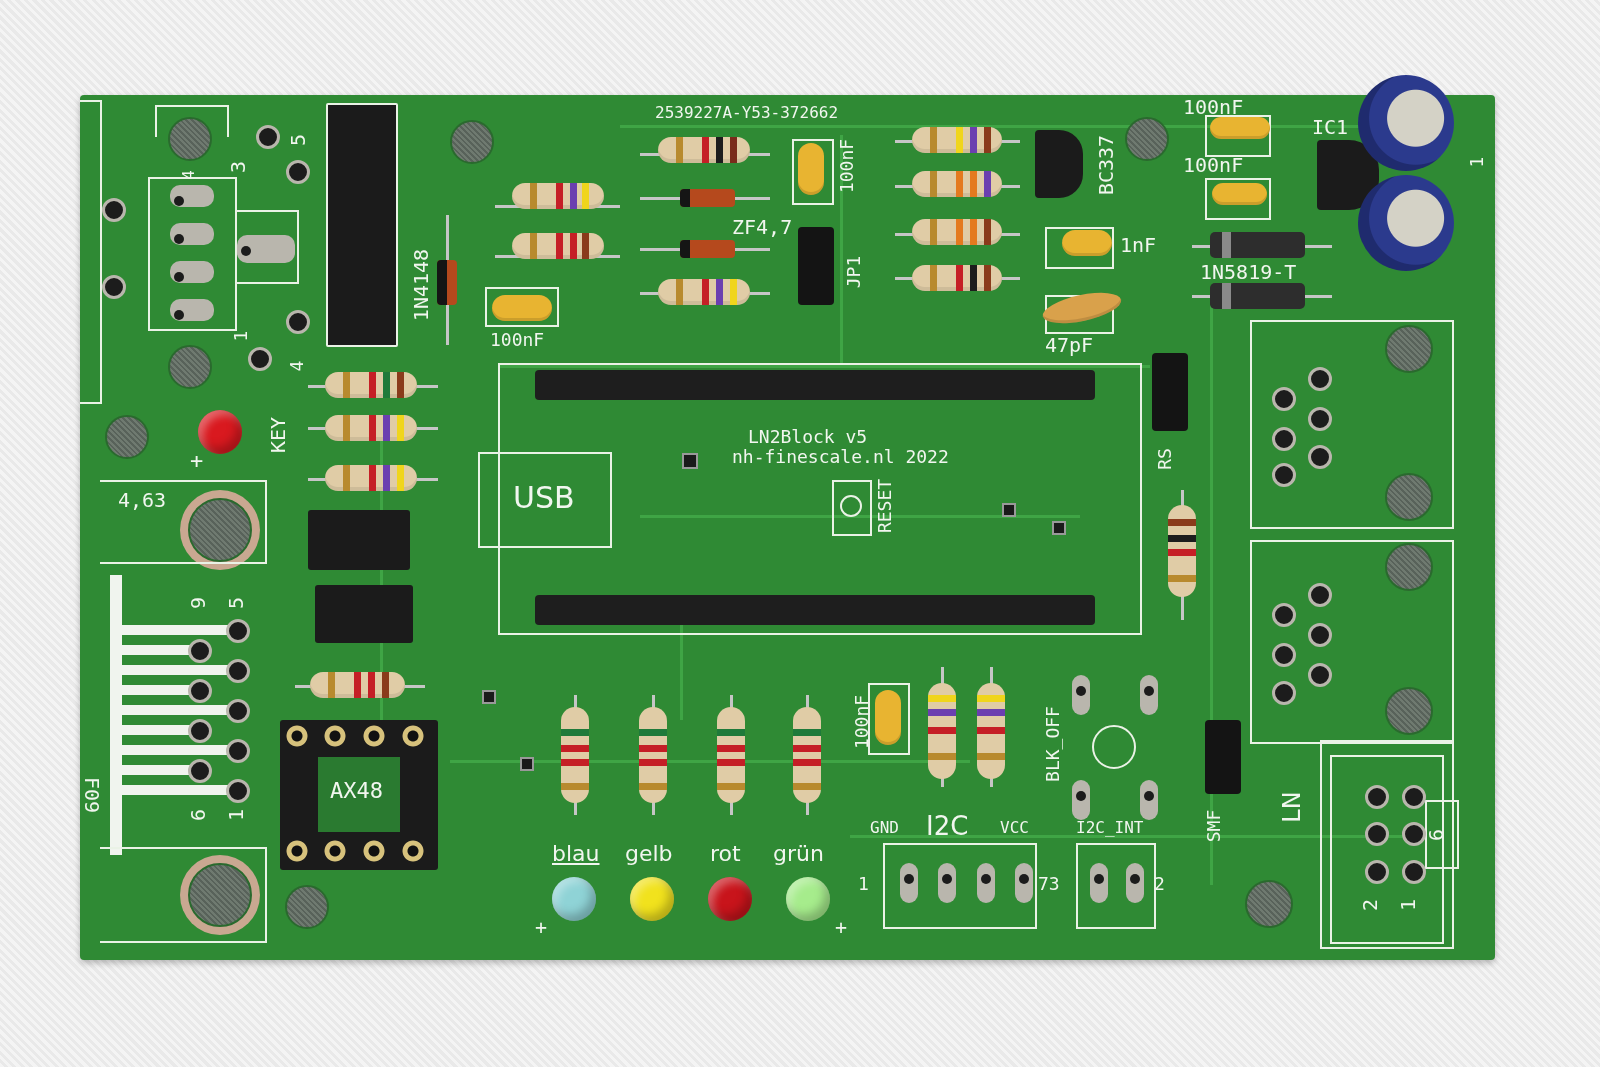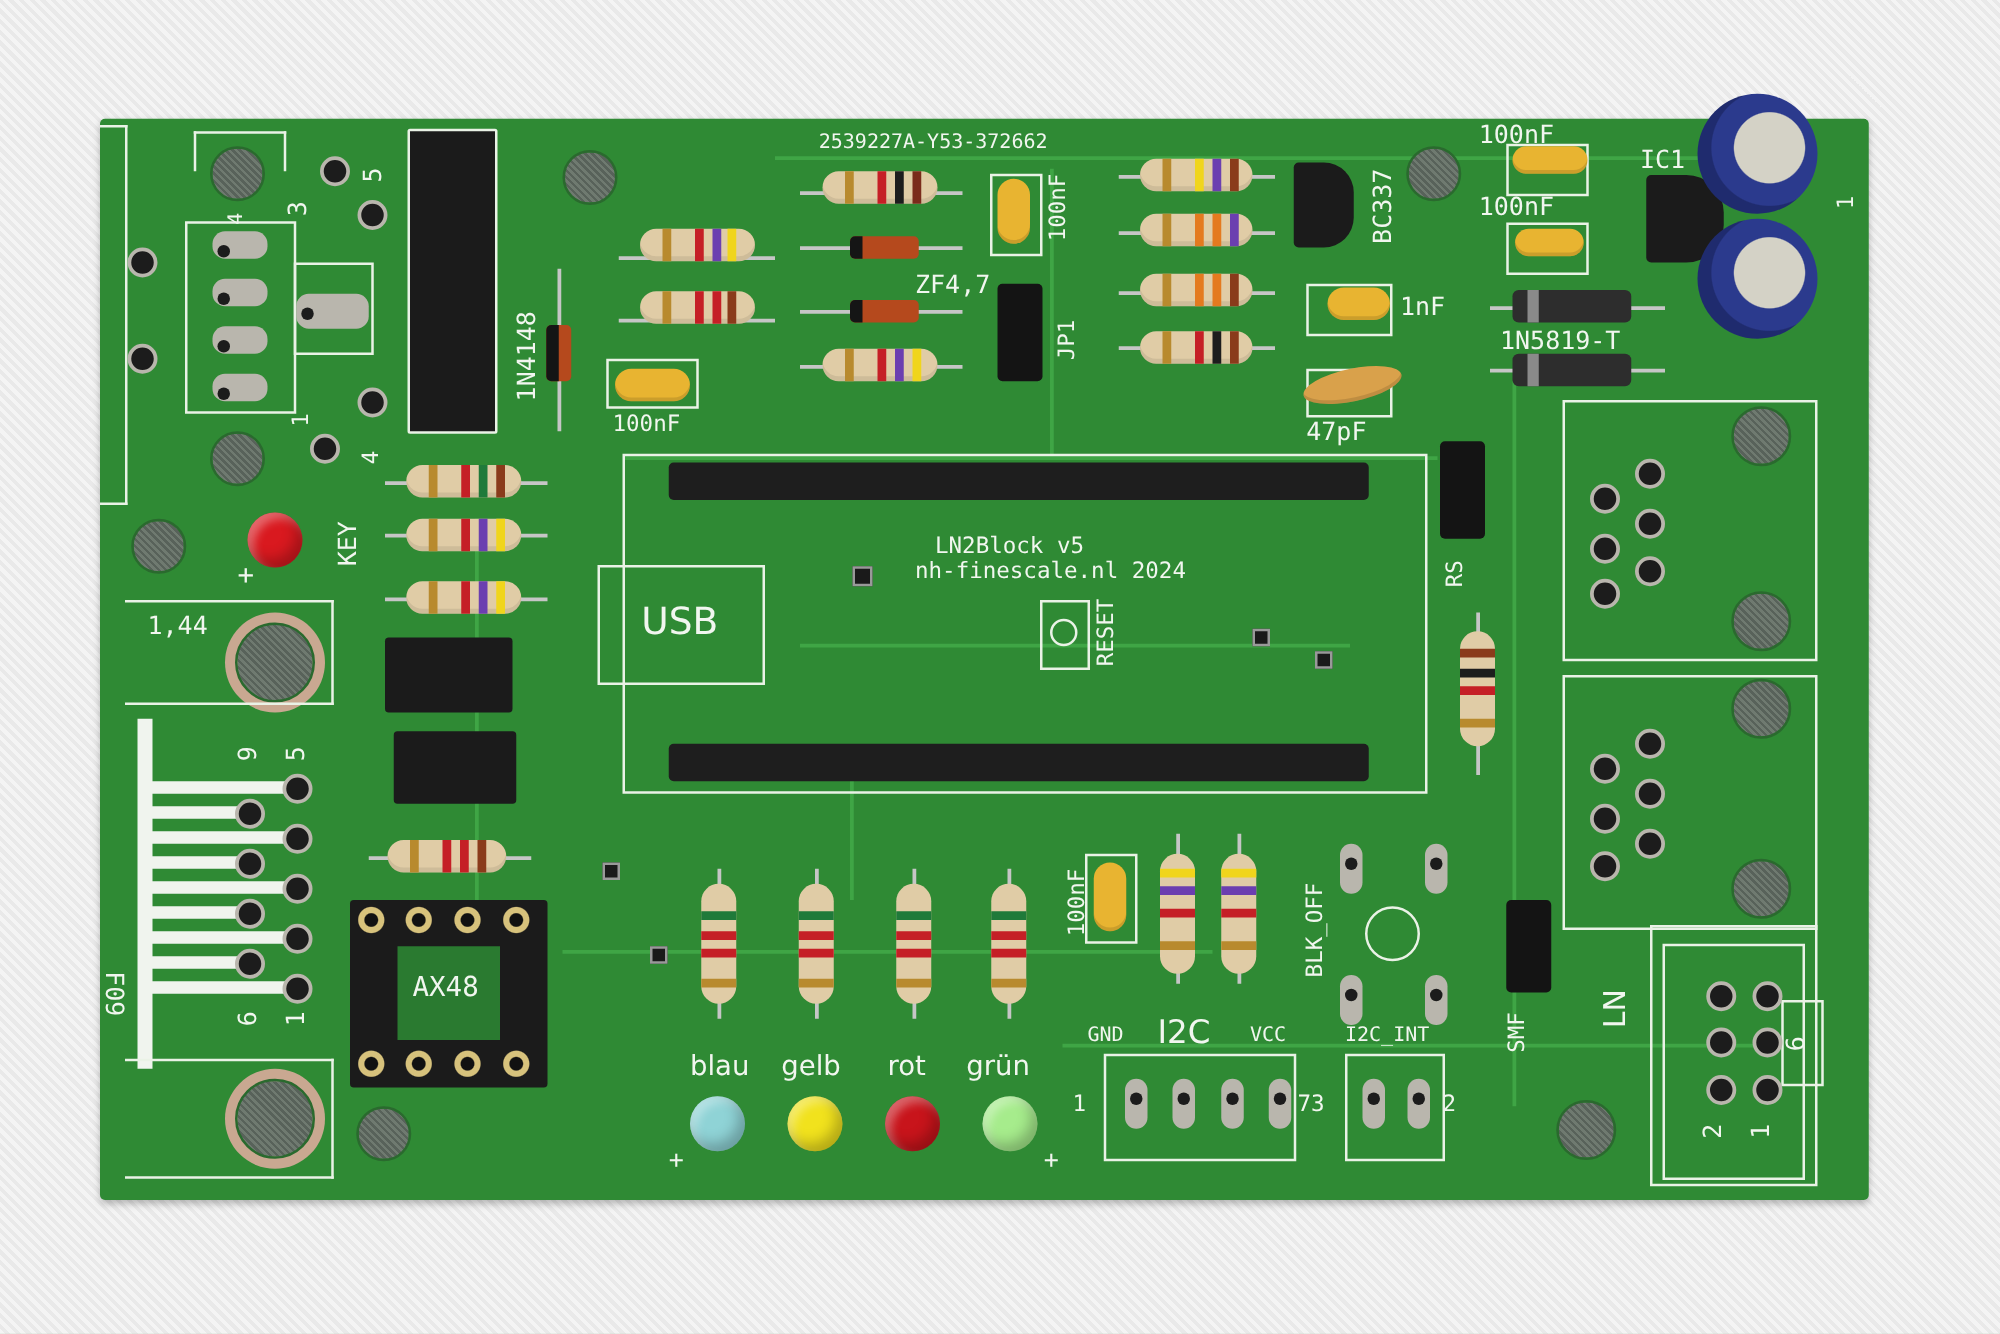--- a/index.html
+++ b/index.html
@@ -250,21 +250,21 @@
   <div class="sock-pin" style="left:206px;top:630px;"></div>
   <div class="sock-pin" style="left:244px;top:630px;"></div>
   <div class="sock-pin" style="left:283px;top:630px;"></div>
   <div class="sock-pin" style="left:322px;top:630px;"></div>
   <div class="sock-pin" style="left:206px;top:745px;"></div>
   <div class="sock-pin" style="left:244px;top:745px;"></div>
   <div class="sock-pin" style="left:283px;top:745px;"></div>
   <div class="sock-pin" style="left:322px;top:745px;"></div>
 
   <div class="box" style="left:20px;top:385px;width:165px;height:80px;border-left:none;"></div>
-  <div class="silk" style="left:38px;top:395px;font-size:20px;">1,44</div>
+  <div class="silk" style="left:38px;top:395px;font-size:20px;">4,63</div>
   <div class="abs" style="left:30px;top:480px;width:12px;height:280px;background:#f0f4ee;"></div>
   <div class="abs" style="left:40px;top:530px;width:110px;height:10px;background:#f0f4ee;"></div>
   <div class="abs" style="left:40px;top:550px;width:72px;height:10px;background:#f0f4ee;"></div>
   <div class="abs" style="left:40px;top:570px;width:110px;height:10px;background:#f0f4ee;"></div>
   <div class="abs" style="left:40px;top:590px;width:72px;height:10px;background:#f0f4ee;"></div>
   <div class="abs" style="left:40px;top:610px;width:110px;height:10px;background:#f0f4ee;"></div>
   <div class="abs" style="left:40px;top:630px;width:72px;height:10px;background:#f0f4ee;"></div>
   <div class="abs" style="left:40px;top:650px;width:110px;height:10px;background:#f0f4ee;"></div>
   <div class="abs" style="left:40px;top:670px;width:72px;height:10px;background:#f0f4ee;"></div>
   <div class="abs" style="left:40px;top:690px;width:110px;height:10px;background:#f0f4ee;"></div>
@@ -283,21 +283,21 @@
   <div class="silk" style="left:150px;top:710px;transform:rotate(-90deg);font-size:20px;">1</div>
   <div class="silk" style="left:-6px;top:690px;transform:rotate(90deg);font-size:20px;">F09</div>
   <div class="box" style="left:20px;top:752px;width:165px;height:92px;border-left:none;"></div>
 
   <div class="box" style="left:418px;top:268px;width:640px;height:268px;"></div>
   <div class="hdrrow" style="left:455px;top:275px;width:560px;height:30px;"></div>
   <div class="hdrrow" style="left:455px;top:500px;width:560px;height:30px;"></div>
   <div class="box" style="left:398px;top:357px;width:130px;height:92px;"></div>
   <div class="silk" style="left:433px;top:388px;font-family:'DejaVu Sans',sans-serif;font-size:30px;">USB</div>
   <div class="silk" style="left:668px;top:333px;font-size:18px;">LN2Block v5</div>
-  <div class="silk" style="left:652px;top:353px;font-size:18px;">nh-finescale.nl 2024</div>
+  <div class="silk" style="left:652px;top:353px;font-size:18px;">nh-finescale.nl 2022</div>
   <div class="box" style="left:752px;top:385px;width:36px;height:52px;"></div>
   <div class="abs" style="left:760px;top:400px;width:18px;height:18px;border:2px solid #eaf2e6;border-radius:50%;"></div>
   <div class="silk" style="left:778px;top:402px;transform:rotate(-90deg);font-size:18px;">RESET</div>
   <div class="abs" style="left:602px;top:358px;width:12px;height:12px;background:#1a1a1a;border:2px solid #999;"></div>
   <div class="abs" style="left:922px;top:408px;width:10px;height:10px;background:#1a1a1a;border:2px solid #999;"></div>
   <div class="abs" style="left:972px;top:426px;width:10px;height:10px;background:#1a1a1a;border:2px solid #999;"></div>
   <div class="abs" style="left:402px;top:595px;width:10px;height:10px;background:#1a1a1a;border:2px solid #999;"></div>
   <div class="abs" style="left:440px;top:662px;width:10px;height:10px;background:#1a1a1a;border:2px solid #999;"></div>
 
   <div class="jumper" style="left:1072px;top:258px;width:36px;height:78px;"></div>
@@ -347,21 +347,21 @@
       <div class="b" style="top:76px;background:#b88a2e"></div>
   </div>
   <div class="lead" style="left:726px;top:600px;width:3px;height:120px;"></div>
   <div class="vres" style="left:713px;top:612px;height:96px;">
     <div class="b" style="top:22px;background:#1f7a3a"></div>
       <div class="b" style="top:38px;background:#c51f26"></div>
       <div class="b" style="top:52px;background:#c51f26"></div>
       <div class="b" style="top:76px;background:#b88a2e"></div>
   </div>
 
-  <div class="silk" style="left:472px;top:748px;font-family:'DejaVu Sans',sans-serif;font-size:22px;">blau</div>
+  <div class="silk" style="left:472px;top:748px;font-family:'DejaVu Sans',sans-serif;font-size:22px;text-decoration:underline;">blau</div>
   <div class="silk" style="left:545px;top:748px;font-family:'DejaVu Sans',sans-serif;font-size:22px;">gelb</div>
   <div class="silk" style="left:630px;top:748px;font-family:'DejaVu Sans',sans-serif;font-size:22px;">rot</div>
   <div class="silk" style="left:693px;top:748px;font-family:'DejaVu Sans',sans-serif;font-size:22px;">grün</div>
   <div class="led" style="left:472px;top:782px;background:#8fd3d6;"></div>
   <div class="led" style="left:550px;top:782px;background:#f1e21d;"></div>
   <div class="led" style="left:628px;top:782px;background:#c8141b;"></div>
   <div class="led" style="left:706px;top:782px;background:#a6ec8c;"></div>
   <div class="silk" style="left:455px;top:822px;font-size:20px;">+</div>
   <div class="silk" style="left:755px;top:822px;font-size:20px;">+</div>
 

